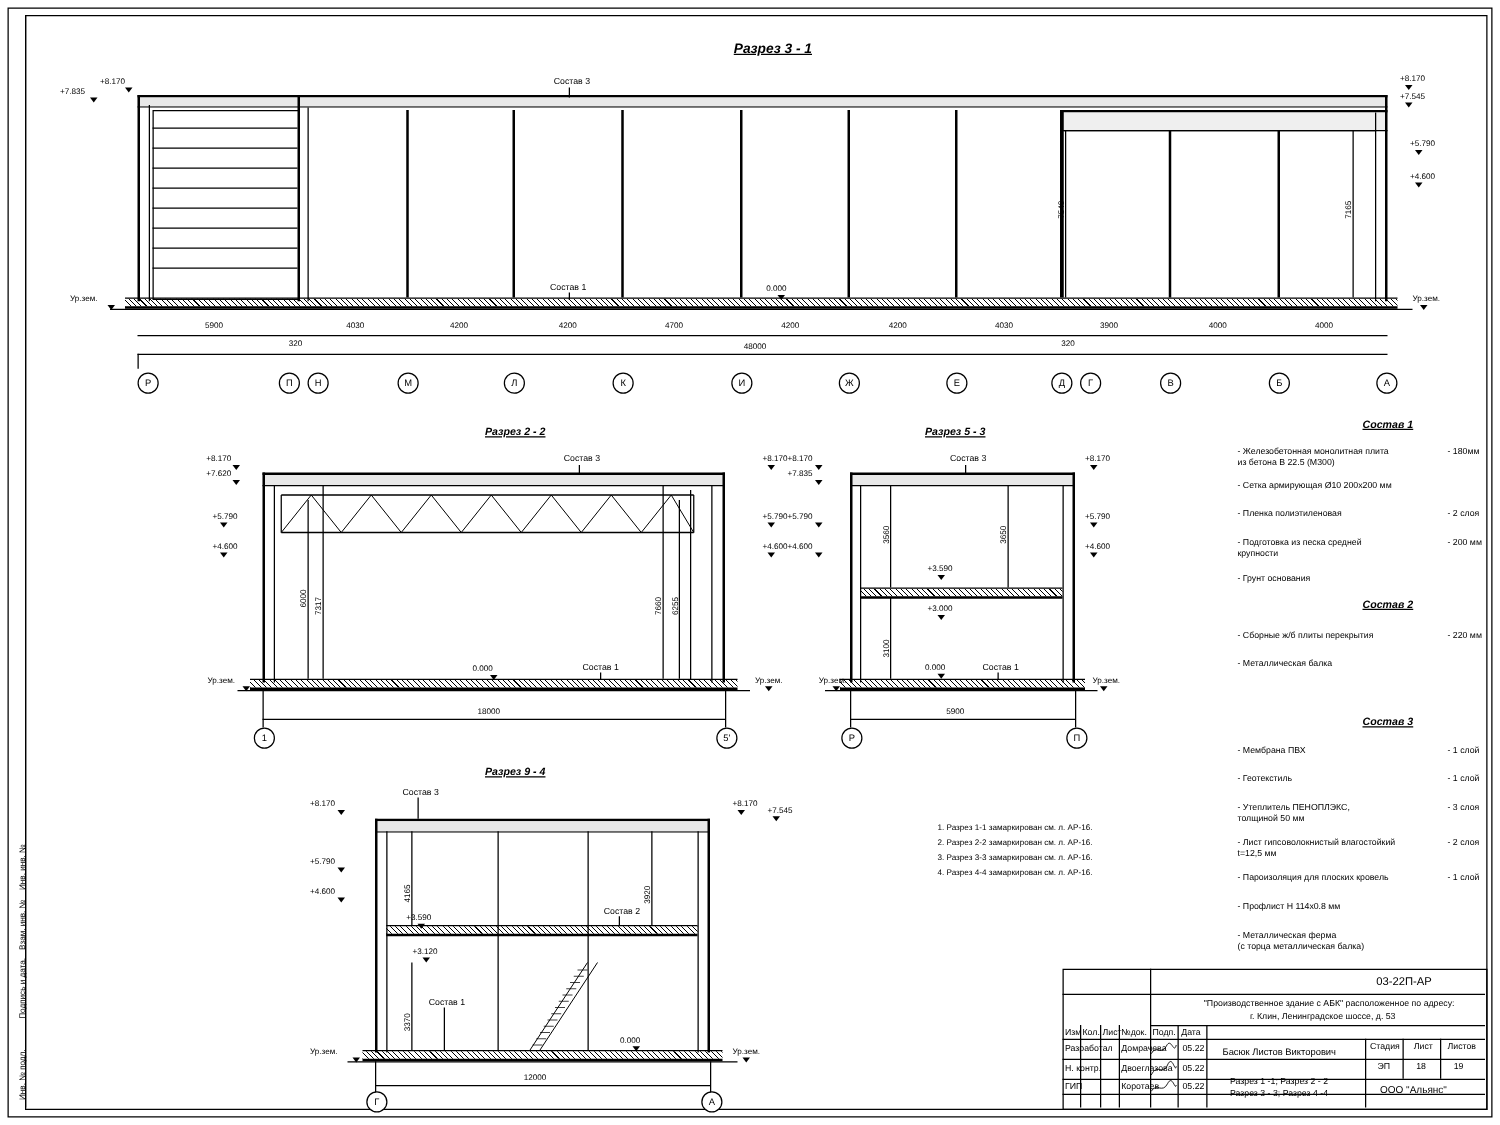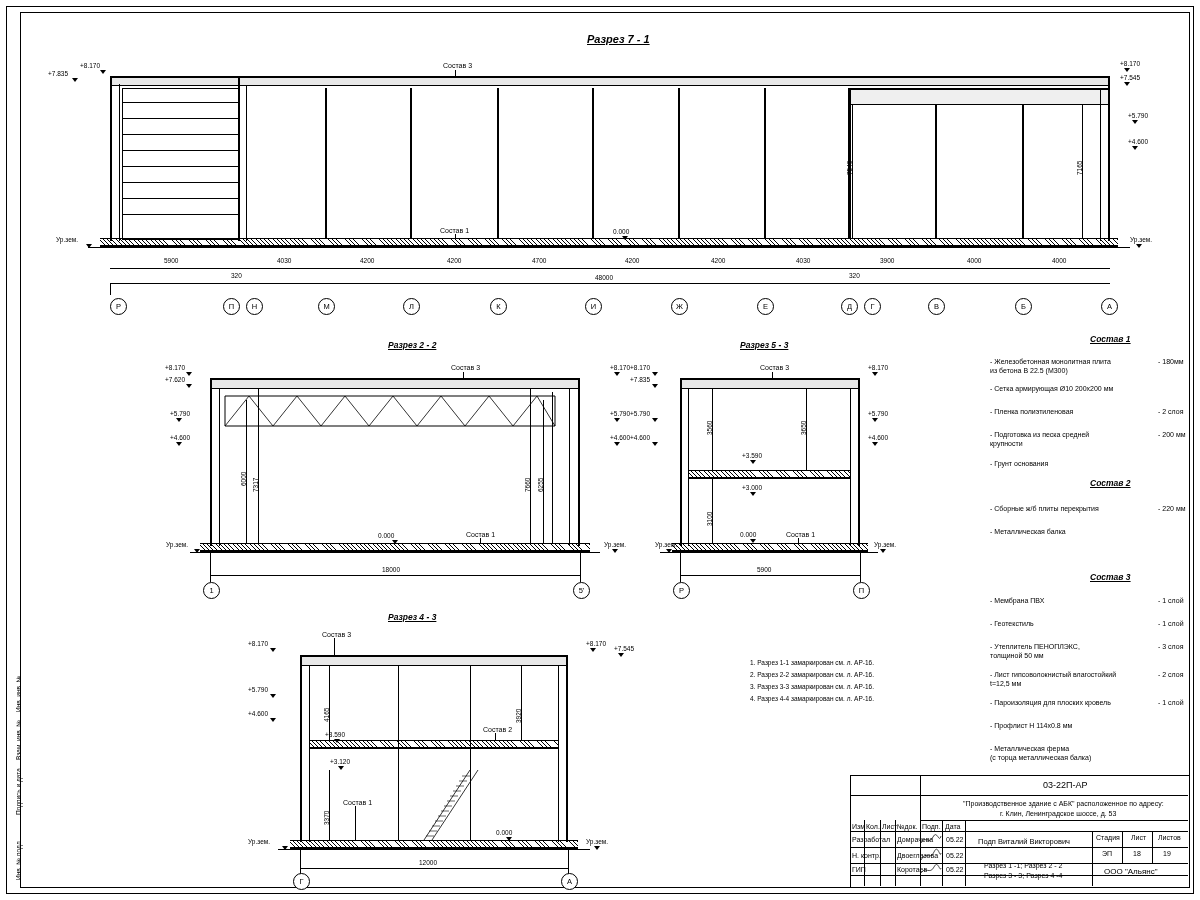--- a/index.html
+++ b/index.html
@@ -36,21 +36,21 @@
 
   <div class="frame" style="left:6px;top:6px;width:1186px;height:886px;"></div>
   <div class="frame" style="left:20px;top:12px;width:1168px;height:874px;"></div>
   <div class="ln v" style="left:20px;top:12px;height:874px;"></div>
 
   <div class="sidebartxt" style="left:15px;top:880px;">Инв. № подл.</div>
   <div class="sidebartxt" style="left:15px;top:815px;">Подпись и дата.</div>
   <div class="sidebartxt" style="left:15px;top:760px;">Взам. инв. №</div>
   <div class="sidebartxt" style="left:15px;top:712px;">Инв. инв. №</div>
 
-  <div class="ttl" style="left:587px;top:33px;">Разрез 7 - 1</div>
+  <div class="ttl" style="left:587px;top:33px;">Разрез 3 - 1</div>
 
   <div class="ln h" style="left:110px;top:76px;width:1000px;height:2px;"></div>
   <div class="ln h" style="left:110px;top:85px;width:1000px;"></div>
   <div class="grey" style="left:110px;top:78px;width:1000px;height:7px;background:#e8e8e8;"></div>
 
   <div class="ln h" style="left:848px;top:88px;width:262px;height:2px;"></div>
   <div class="ln h" style="left:848px;top:104px;width:262px;"></div>
   <div class="grey" style="left:848px;top:90px;width:262px;height:14px;background:#efefef;"></div>
 
   <div class="ln h" style="left:100px;top:238px;width:1018px;"></div>
@@ -294,21 +294,21 @@
   <div class="ln v" style="left:806px;top:388px;height:82px;"></div>
   <div class="ln v" style="left:712px;top:478px;height:65px;"></div>
 
   <div class="ln h" style="left:680px;top:575px;width:180px;"></div>
   <div class="ln v" style="left:680px;top:552px;height:30px;"></div>
   <div class="ln v" style="left:860px;top:552px;height:30px;"></div>
   <div class="dimtxt" style="left:757px;top:566px;">5900</div>
   <div class="circ" style="left:673px;top:582px;">Р</div>
   <div class="circ" style="left:853px;top:582px;">П</div>
 
-  <div class="sub" style="left:388px;top:612px;">Разрез 4 - 3</div>
+  <div class="sub" style="left:388px;top:612px;">Разрез 9 - 4</div>
 
   <div class="ln h" style="left:300px;top:655px;width:268px;height:2px;"></div>
   <div class="ln h" style="left:300px;top:665px;width:268px;"></div>
   <div class="grey" style="left:300px;top:657px;width:268px;height:8px;background:#e8e8e8;"></div>
 
   <div class="ln v" style="left:300px;top:655px;height:187px;width:2px;"></div>
   <div class="ln v" style="left:309px;top:665px;height:177px;"></div>
   <div class="ln v" style="left:566px;top:655px;height:187px;width:2px;"></div>
   <div class="ln v" style="left:558px;top:665px;height:177px;"></div>
   <div class="ln v" style="left:398px;top:665px;height:175px;"></div>
@@ -421,21 +421,21 @@
   <div class="compRow" style="left:990px;top:754px;">  (с торца металлическая балка)</div>
 
   <div class="note" style="left:750px;top:659px;">1. Разрез 1-1 замаркирован см. л. АР-16.</div>
   <div class="note" style="left:750px;top:671px;">2. Разрез 2-2 замаркирован см. л. АР-16.</div>
   <div class="note" style="left:750px;top:683px;">3. Разрез 3-3 замаркирован см. л. АР-16.</div>
   <div class="note" style="left:750px;top:695px;">4. Разрез 4-4 замаркирован см. л. АР-16.</div>
 
   <div class="frame" style="left:850px;top:775px;width:338px;height:111px;"></div>
 
   <div class="ln h" style="left:850px;top:795px;width:338px;"></div>
-  <div class="lbl" style="left:1043px;top:781px;font-size:9px;">03-22П-АР</div>
+  <div class="lbl" style="left:1101px;top:781px;font-size:9px;">03-22П-АР</div>
   <div class="ln v" style="left:920px;top:775px;height:111px;"></div>
 
   <div class="ln h" style="left:920px;top:820px;width:268px;"></div>
   <div class="lbl" style="left:963px;top:800px;">"Производственное здание с АБК" расположенное по адресу:</div>
   <div class="lbl" style="left:1000px;top:810px;">г. Клин, Ленинградское шоссе, д. 53</div>
 
   <div class="ln h" style="left:850px;top:831px;width:338px;"></div>
   <div class="ln h" style="left:850px;top:847px;width:338px;"></div>
   <div class="ln h" style="left:850px;top:863px;width:338px;"></div>
   <div class="ln h" style="left:850px;top:875px;width:338px;"></div>
@@ -471,21 +471,21 @@
   <svg style="left:920px;top:833px;width:22px;height:13px;">
     <path d="M1 10 C5 2, 9 12, 13 4 S19 11, 21 3" stroke="#000" fill="none" stroke-width="0.7"></path>
   </svg>
   <svg style="left:920px;top:849px;width:22px;height:13px;">
     <path d="M1 11 C6 1, 10 12, 14 3 S20 10, 21 4" stroke="#000" fill="none" stroke-width="0.7"></path>
   </svg>
   <svg style="left:920px;top:864px;width:22px;height:12px;">
     <path d="M1 9 C5 2, 10 11, 14 3 S20 9, 21 4" stroke="#000" fill="none" stroke-width="0.7"></path>
   </svg>
 
-  <div class="lbl" style="left:978px;top:838px;font-size:7.5px;">Подп Виталий Викторович</div>
+  <div class="lbl" style="left:978px;top:838px;font-size:7.5px;">Басюк Листов Викторович</div>
   <div class="lbl" style="left:984px;top:862px;">Разрез 1 -1;  Разрез 2 - 2</div>
   <div class="lbl" style="left:984px;top:872px;">Разрез 3 - 3;  Разрез 4 -4</div>
 
   <div class="lbl ctr" style="left:1096px;top:834px;">Стадия</div>
   <div class="lbl ctr" style="left:1131px;top:834px;">Лист</div>
   <div class="lbl ctr" style="left:1158px;top:834px;">Листов</div>
   <div class="lbl ctr" style="left:1102px;top:850px;">ЭП</div>
   <div class="lbl ctr" style="left:1133px;top:850px;">18</div>
   <div class="lbl ctr" style="left:1163px;top:850px;">19</div>
 

